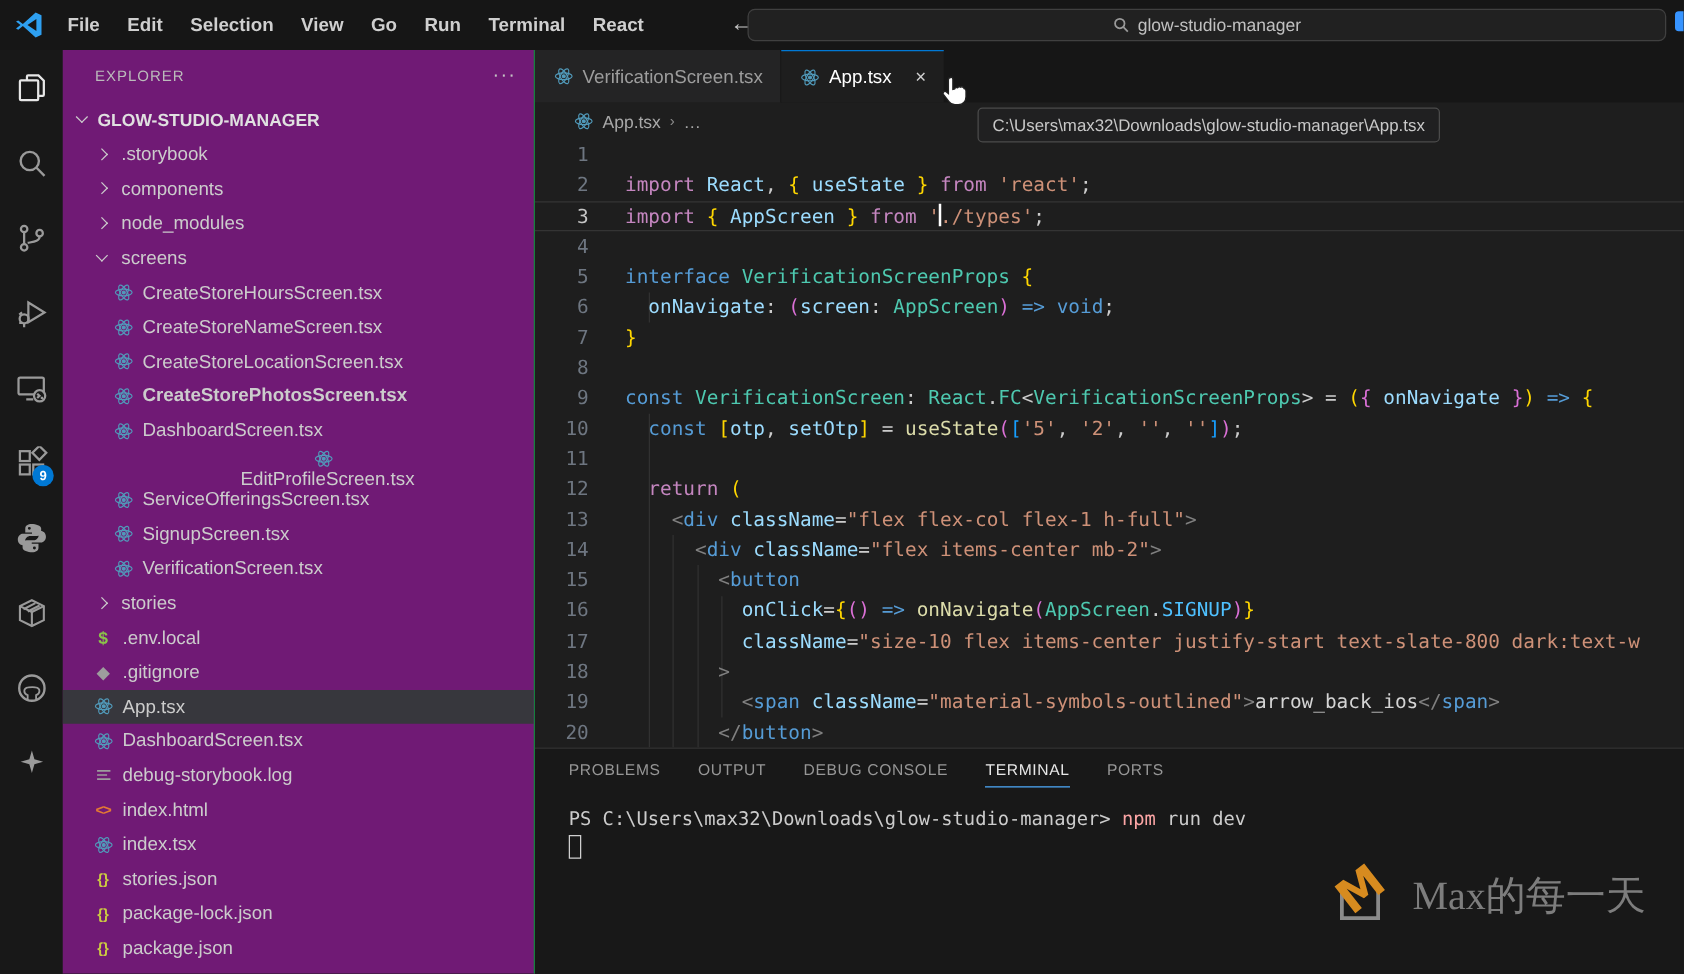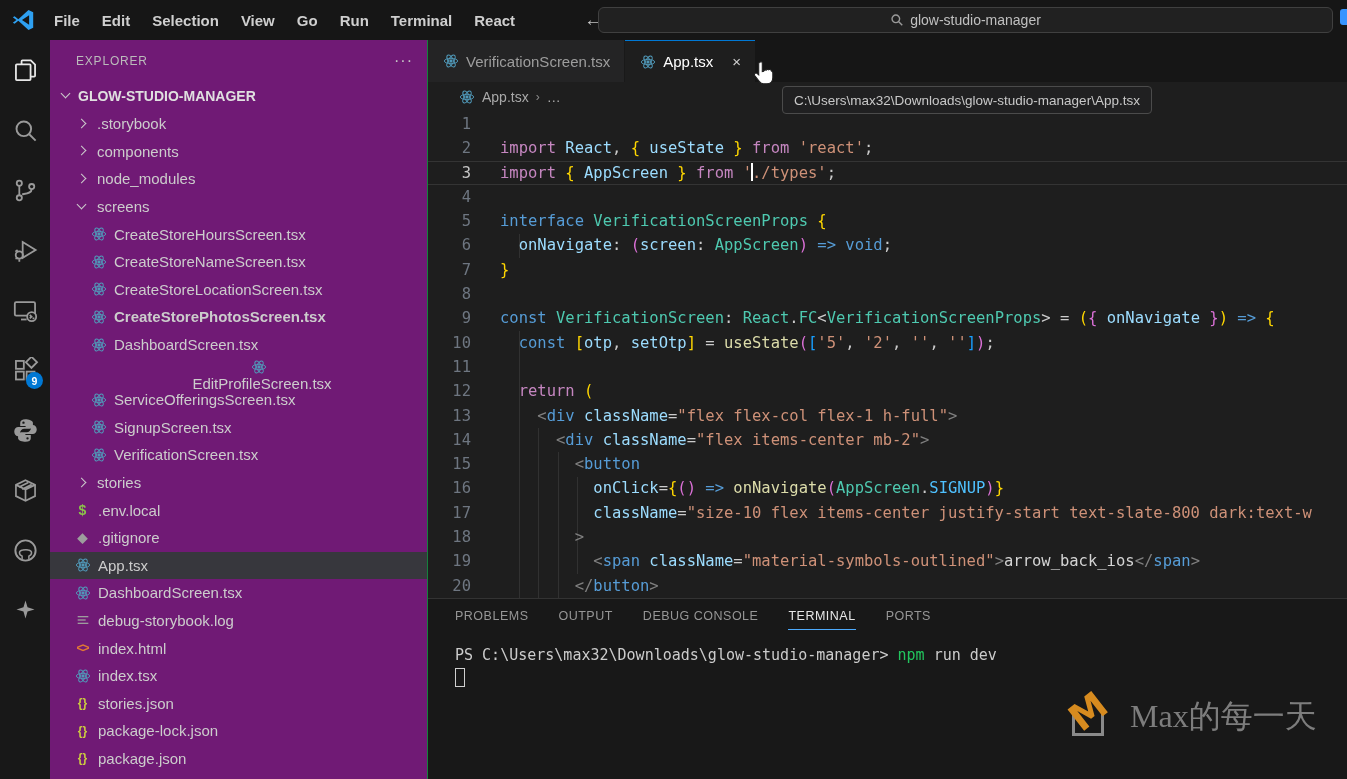--- a/index.html
+++ b/index.html
@@ -57,21 +57,21 @@
   .ltext { flex:1; overflow:hidden; }
   .caret { display:inline-block; width:2px; height:18px; background:#ffffff; vertical-align:-3px; margin:0 -1px; }
   .guide { position:absolute; width:1px; background:#313131; }
 
   
   .panel { position:absolute; left:428px; top:598px; width:919px; height:181px; background:#181818; border-top:1px solid #333333; }
   .panel-tabs { display:flex; gap:30px; padding:10px 0 0 27px; font-size:12.5px; letter-spacing:0.5px; color:#969696; }
   .ptab { padding-bottom:6px; cursor:pointer; }
   .ptab.active { color:#e7e7e7; border-bottom:1.5px solid #4daafc; }
   .term { font-family:"DejaVu Sans Mono", monospace; font-size:15px; padding:16px 0 0 27px; color:#cccccc; white-space:pre; }
-  .t-cmd { color:#22c55e; }
+  .t-cmd { color:#fca5a5; }
   .term-cursor { margin:4px 0 0 27px; width:10px; height:19px; border:1.5px solid #cfcfcf; }
 
   
   .tooltip { position:absolute; left:782px; top:86px; height:28px; background:#202021; border:1px solid #4b4b4b; border-radius:4px; display:flex; align-items:center; padding:0 11px; font-size:13.5px; color:#c8c8c8; z-index:40; white-space:nowrap; }
   .cursor-hand { position:absolute; left:753px; top:60px; z-index:50; }
   .watermark { position:absolute; left:1070px; top:695px; display:flex; align-items:center; z-index:10; }
   .wm-logo { position:relative; width:44px; height:42px; }
   .wm-box { position:absolute; left:2px; top:14px; width:32px; height:26px; border:3px solid #8a8a8a; border-top:none; }
   .wm-m { position:absolute; left:0; top:-6px; font-size:37px; font-weight:bold; color:#d78b1f; transform:rotate(-38deg); font-family:"DejaVu Sans", sans-serif; }
   .wm-text { font-size:32px; color:#7d7d7d; margin-left:16px; font-family:Liberation Serif, serif; }

